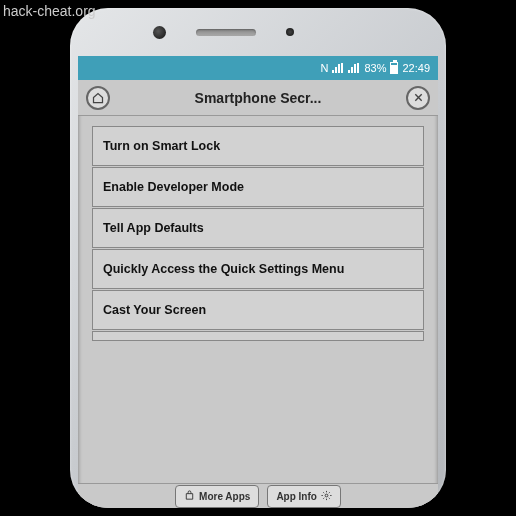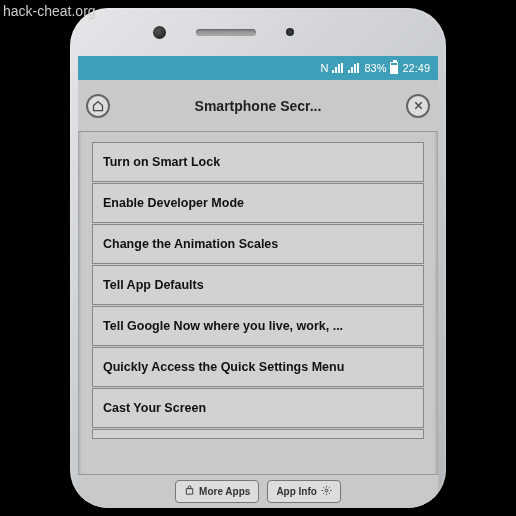--- a/index.html
+++ b/index.html
@@ -82,21 +82,21 @@
   }
   .status-bar .sicon { font-size: 11px; line-height: 1; }
   .signal { display: inline-block; width: 12px; height: 10px; position: relative; }
   .signal::before { content: ""; position: absolute; bottom: 0; left: 0; width: 2px; height: 3px; background: #fff; }
   .signal::after { content: ""; position: absolute; bottom: 0; left: 3px; width: 2px; height: 6px; background: #fff; box-shadow: 3px 0 0 #fff, 3px -3px 0 #fff; }
   .signal .tall { position: absolute; bottom: 0; left: 9px; width: 2px; height: 10px; background: #fff; }
   .battery { display: inline-block; width: 8px; height: 12px; border: 1px solid #fff; position: relative; }
   .battery::before { content: ""; position: absolute; top: -3px; left: 2px; width: 4px; height: 2px; background: #fff; }
   .battery::after { content: ""; position: absolute; bottom: 0; left: 0; right: 0; height: 80%; background: #fff; }
   .app-header {
-    height: 52px;
+    height: 36px;
     background: #c9c9c9;
     border-bottom: 1px solid #999;
     display: flex;
     align-items: center;
     padding: 0 8px;
     gap: 8px;
   }
   .circle-btn {
     width: 24px;
     height: 24px;
@@ -132,21 +132,21 @@
     font-size: 12.5px;
     font-weight: bold;
     color: #111;
     cursor: pointer;
     white-space: nowrap;
     overflow: hidden;
     text-overflow: ellipsis;
   }
   .list-item.partial { padding-top: 4px; padding-bottom: 0; height: 10px; overflow: hidden; }
   .bottom-bar {
-    height: 34px;
+    height: 25px;
     background: #c9c9c9;
     border-top: 1px solid #999;
     display: flex;
     align-items: center;
     justify-content: center;
     gap: 8px;
     padding: 0 8px;
   }
   .bottom-btn {
     border: 1px solid #777;
@@ -200,23 +200,21 @@
       <div class="circle-btn">
         <svg width="11" height="11" viewBox="0 0 24 24" fill="none" stroke="#444" stroke-width="3">
           <path d="M5 5 L19 19 M19 5 L5 19"></path>
         </svg>
       </div>
     </div>
 
     <div class="content">
       <div class="list-item">Turn on Smart Lock</div>
       <div class="list-item">Enable Developer Mode</div>
-      <div class="list-item">Change the Animation Scales</div>
       <div class="list-item">Tell App Defaults</div>
-      <div class="list-item">Tell Google Now where you live, work, ...</div>
       <div class="list-item">Quickly Access the Quick Settings Menu</div>
       <div class="list-item">Cast Your Screen</div>
       <div class="list-item partial"></div>
     </div>
 
     <div class="bottom-bar">
       <div class="bottom-btn">
         <span class="bicon">
           <svg width="11" height="11" viewBox="0 0 24 24" fill="none" stroke="#333" stroke-width="2">
             <path d="M5 8 H19 V20 H5 Z M9 8 V5 a3 3 0 0 1 6 0 V8"></path>

